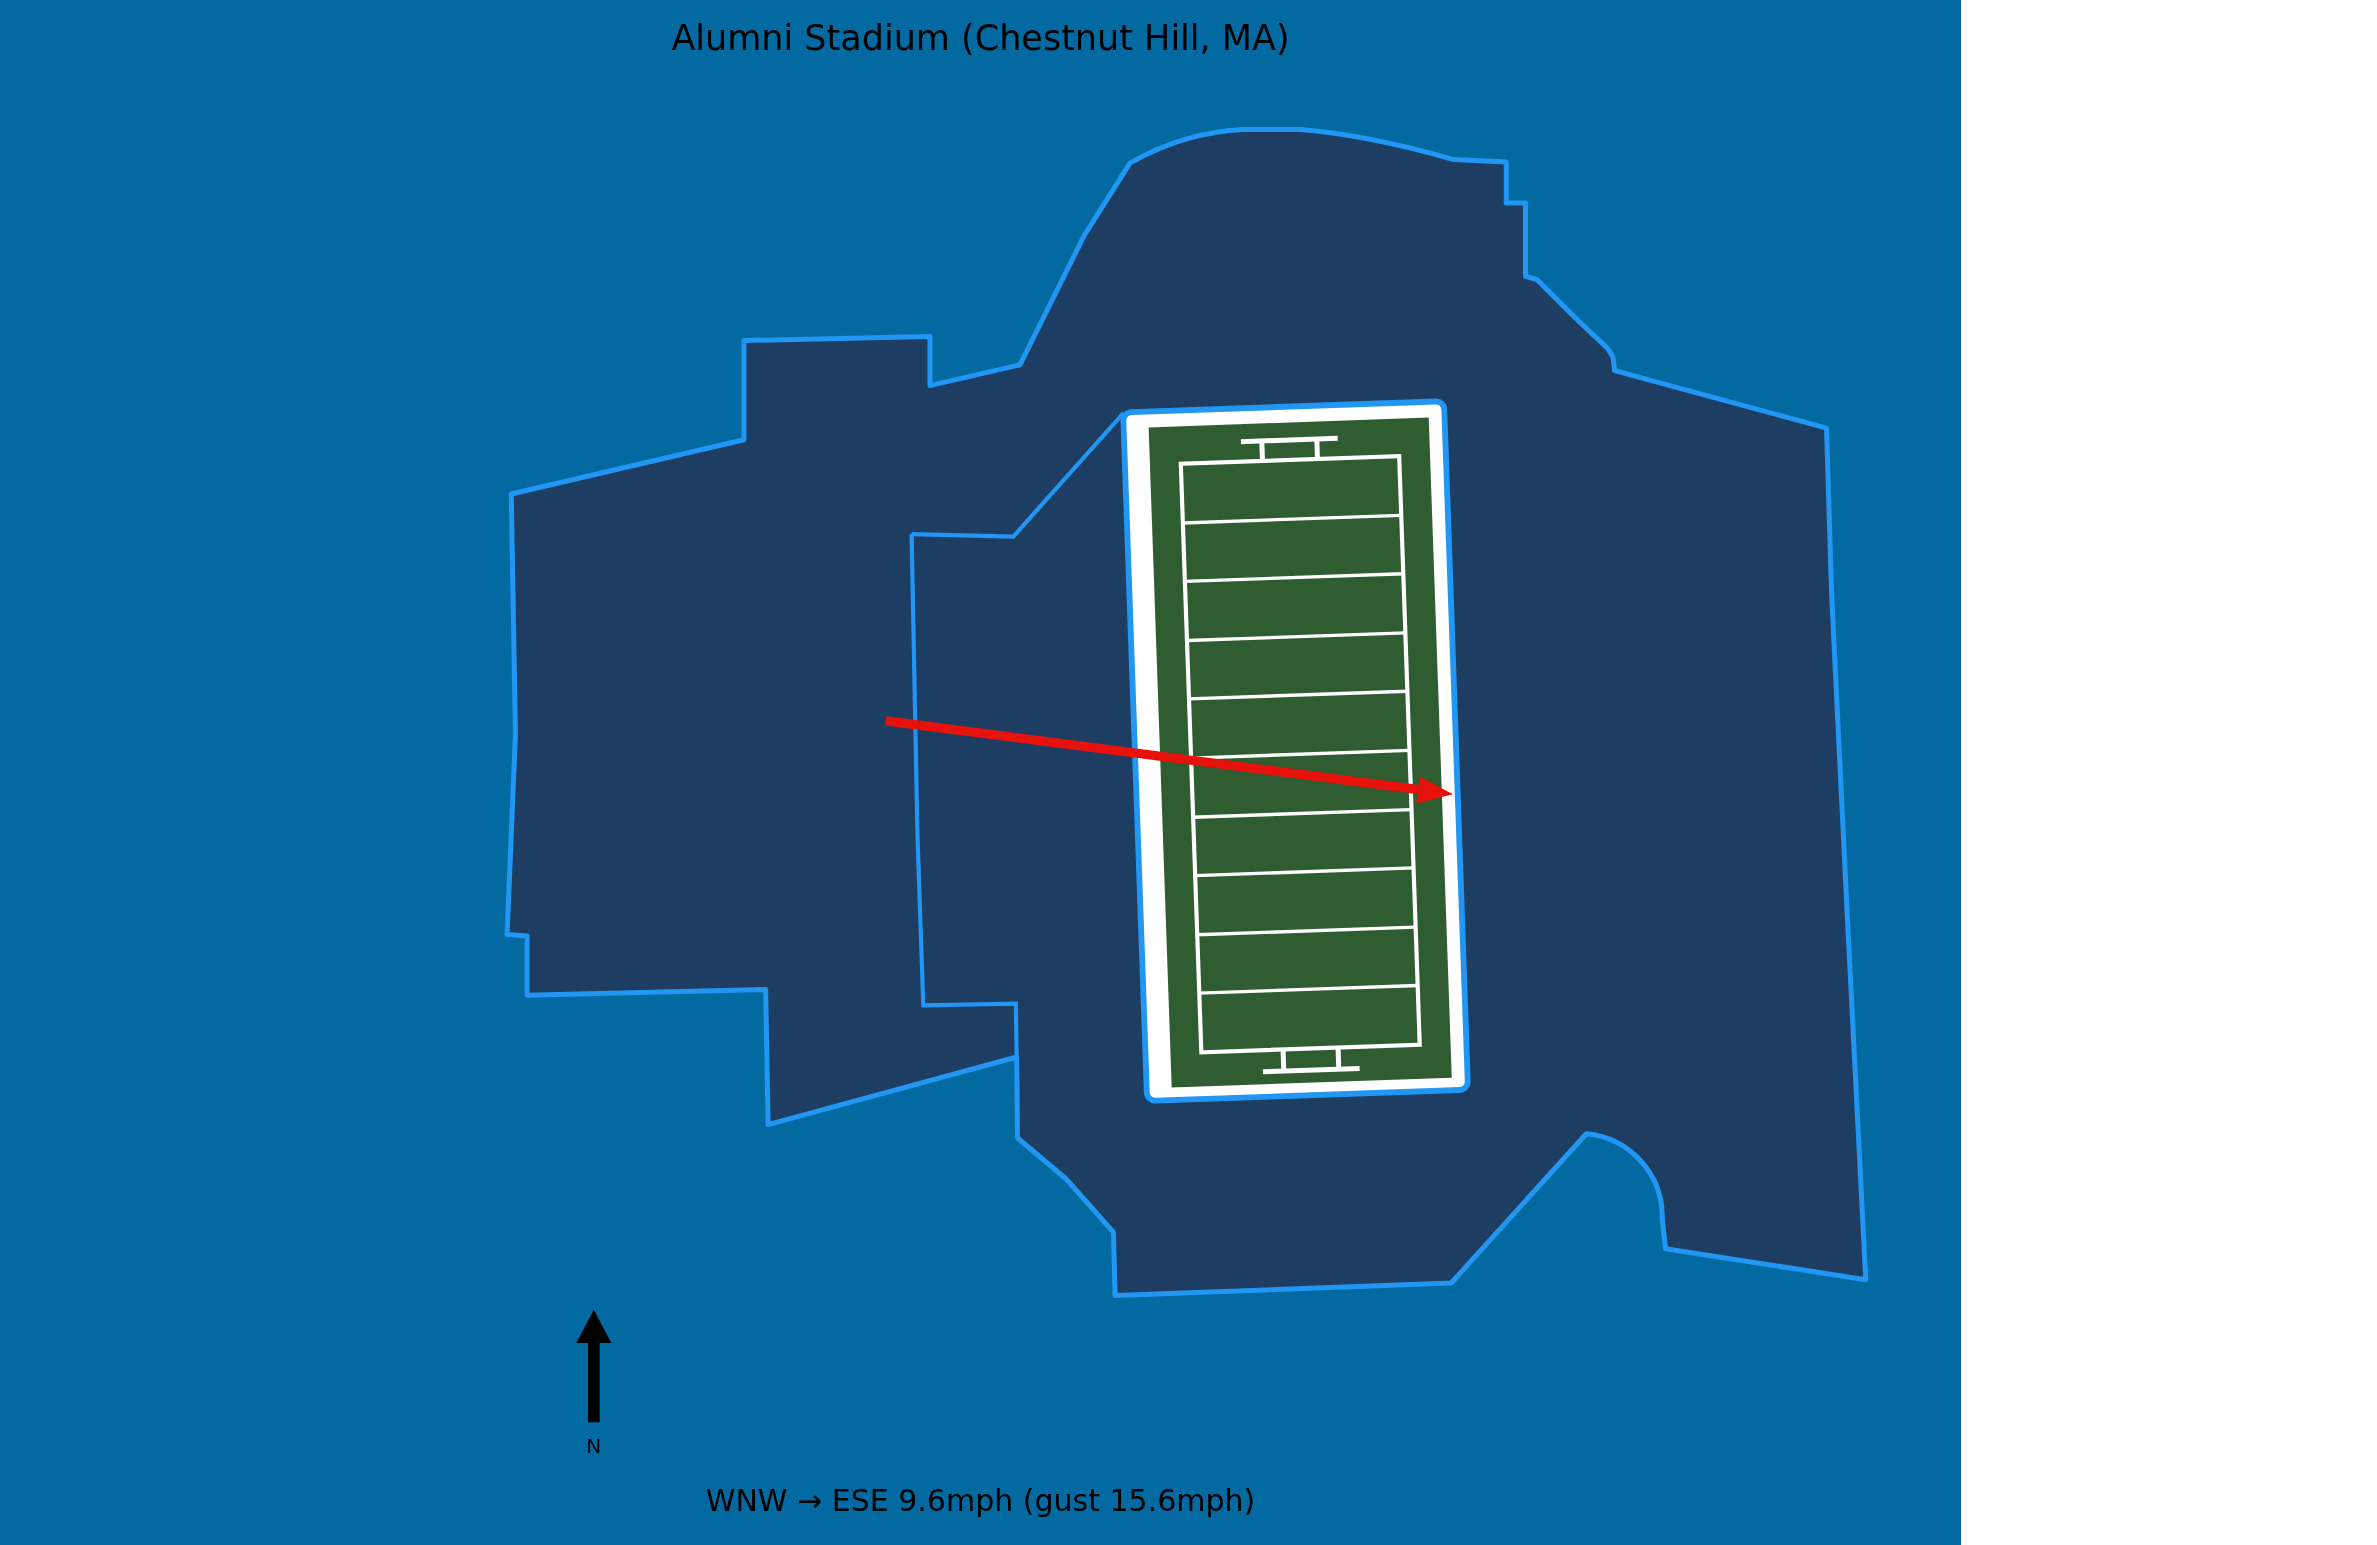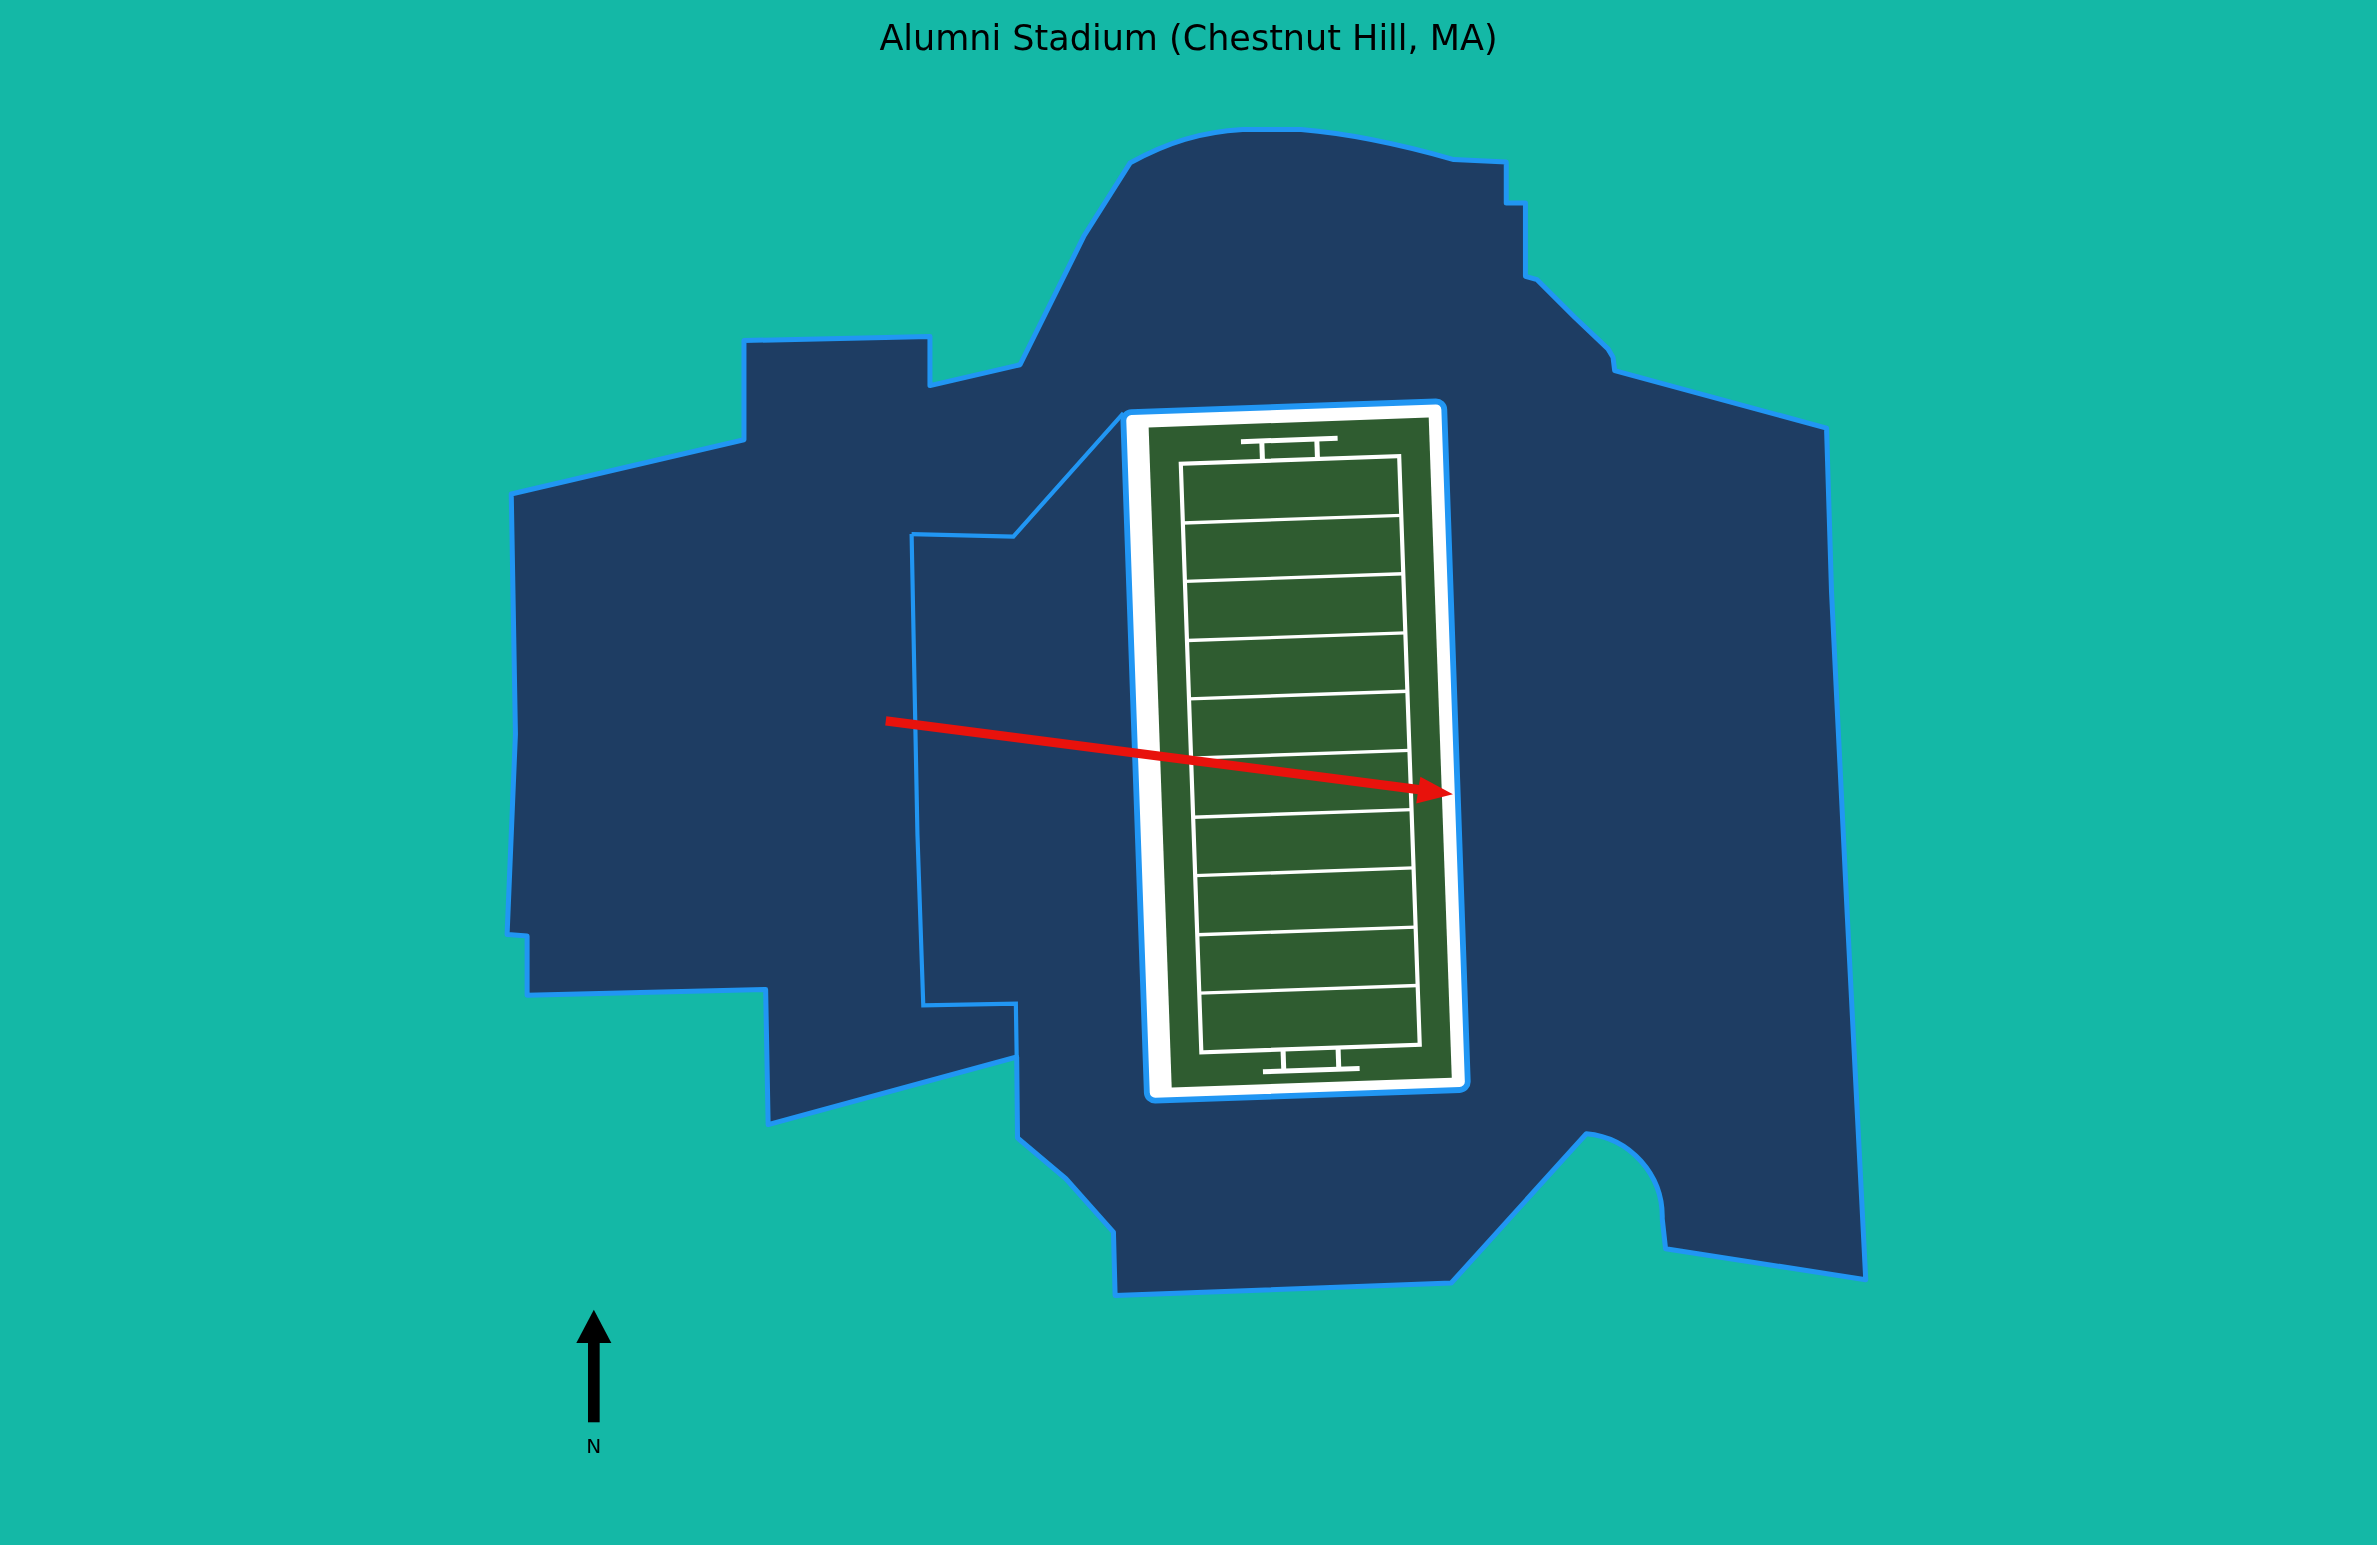--- a/index.html
+++ b/index.html
@@ -5,23 +5,23 @@
   html, body {
     margin: 0;
     padding: 0;
     background: #ffffff;
     width: 2377px;
     height: 1546px;
     font-family: "DejaVu Sans", sans-serif;
   }
   #figure {
     position: relative;
-    width: 2377px;
+    width: 1961px;
     height: 1546px;
-    background: #14b8a6;
+    background: #0369a1;
     overflow: hidden;
   }
   #stadium-svg {
     position: absolute;
     left: 0;
     top: 0;
   }
   .fig-title {
     position: absolute;
     top: 18.4px;
@@ -112,14 +112,15 @@
       <polygon points="1742,952 1698,963 1703,931" fill="#e8120c"></polygon>
     </g>
 
     <g>
       <rect x="705" y="1604" width="14" height="101" fill="#000000"></rect>
       <polygon points="712,1570 691,1610 733,1610" fill="#000000"></polygon>
       <text class="compass-label" x="712" y="1742">N</text>
     </g>
   </svg>
 
+  <div class="fig-caption">WNW → ESE 9.6mph (gust 15.6mph)</div>
 </div>
 
 
 </body></html>

